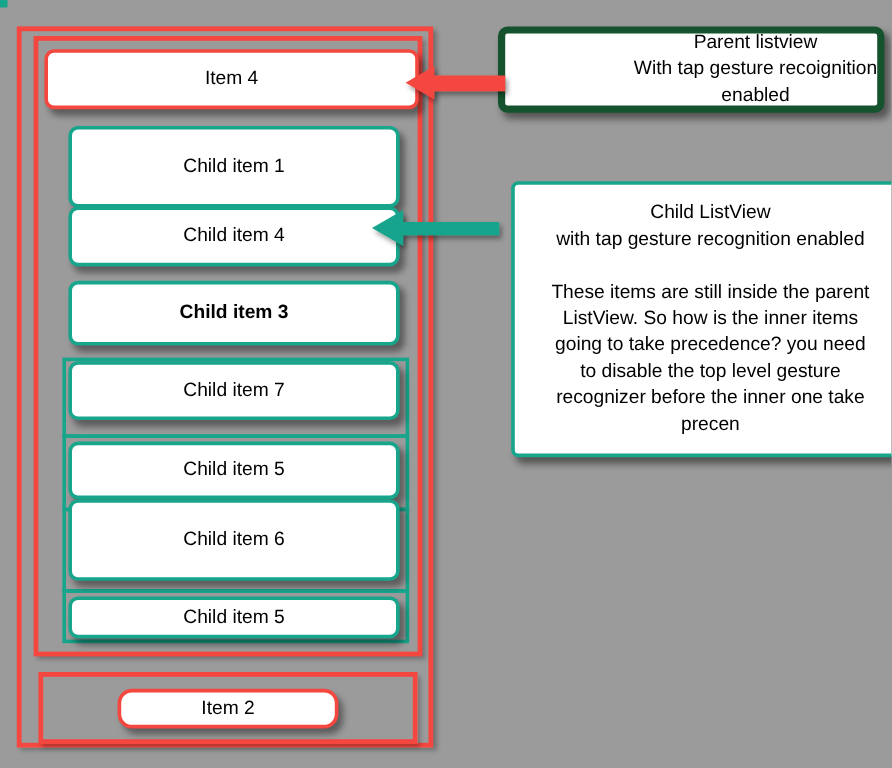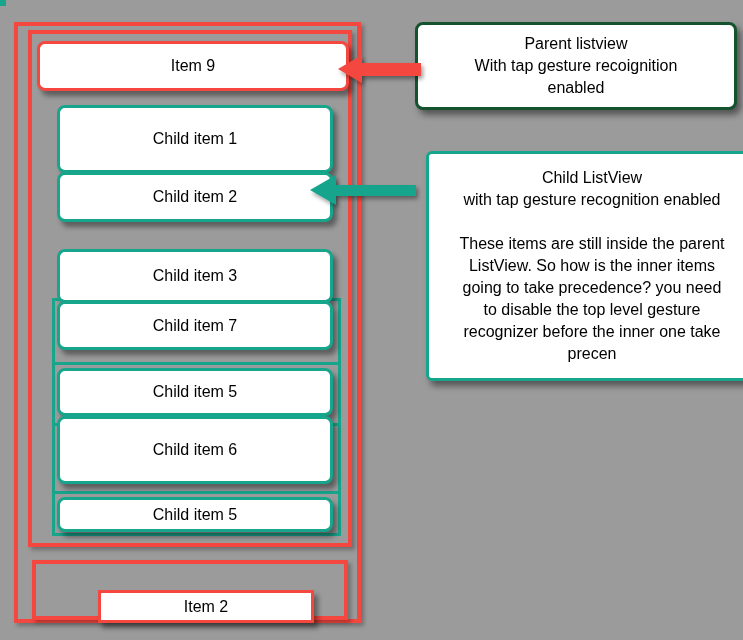--- a/index.html
+++ b/index.html
@@ -16,81 +16,81 @@
   #inner-rect{left:28px;top:30px;width:324px;height:517px;}
   #item2-rect{left:32px;top:560px;width:316px;height:60px;}
 
   
   .item-box{
     background:#fff;display:flex;align-items:center;justify-content:center;
     font-size:16px;box-shadow:4px 5px 5px rgba(0,0,0,0.40);
   }
   .red-item{border:3px solid #f4473f;border-radius:8px;}
   #item1-box{left:37px;top:41px;width:312px;height:50px;}
-  #item2-box{left:98px;top:574px;width:216px;height:33px;border-radius:0;margin-top:16px;}
+  #item2-box{left:98px;top:574px;width:184px;height:33px;border-radius:12px;}
 
   
   .cell{border:3px solid #17a58c;background:transparent;}
   .cell:nth-of-type(1){left:52px;top:101px;width:289px;height:65px;}
   .cell:nth-of-type(2){left:52px;top:163px;width:289px;height:68px;}
   .cell:nth-of-type(3){left:52px;top:228px;width:289px;height:73px;}
   .cell:nth-of-type(4){left:52px;top:298px;width:289px;height:67px;}
   .cell:nth-of-type(5){left:52px;top:362px;width:289px;height:64px;}
   .cell:nth-of-type(6){left:52px;top:423px;width:289px;height:71px;}
   .cell:nth-of-type(7){left:52px;top:491px;width:289px;height:45px;}
 
   .teal-item{border:3px solid #17a58c;border-radius:8px;}
   .cbox{left:57px;width:276px;}
   #cbox1{top:105px;height:68px;}
   #cbox2{top:172px;height:50px;}
-  #cbox3{top:249px;height:54px;}
+  #cbox3{top:234px;height:54px;font-weight:bold;}
   #cbox4{top:301px;height:49px;}
   #cbox5{top:368px;height:48px;}
   #cbox6{top:416px;height:68px;}
   #cbox7{top:497px;height:35px;}
 
   
   .callout{
     background:#fff;display:flex;align-items:center;justify-content:center;
     text-align:center;font-size:16px;line-height:22px;white-space:pre-line;
     box-shadow:4px 5px 6px rgba(0,0,0,0.45);
   }
-  #parent-callout{left:415px;top:22px;width:322px;height:88px;
-    border:3px solid #14532d;border-radius:8px;}
+  #parent-callout{left:415px;top:22px;width:322px;height:72px;
+    border:6px solid #14532d;border-radius:8px;justify-content:flex-end;}
   #child-callout{left:426px;top:151px;width:332px;height:230px;
     border:3px solid #17a58c;border-radius:6px;}
 
   
   #arrow-layer{left:0;top:0;width:743px;height:640px;pointer-events:none;}
 </style>
 </head>
 <body>
 
 <div id="canvas">
 
   <div class="abs outline-red" id="outer-rect"></div>
   <div class="abs outline-red" id="inner-rect"></div>
 
   <div class="abs item-box red-item" id="item1-box">
-    <span>Item 9</span>
+    <span>Item 4</span>
   </div>
 
   <div class="abs cell"></div>
   <div class="abs cell"></div>
   <div class="abs cell"></div>
   <div class="abs cell"></div>
   <div class="abs cell"></div>
   <div class="abs cell"></div>
   <div class="abs cell"></div>
 
   <div class="abs item-box teal-item cbox" id="cbox1">
     <span>Child item 1</span>
   </div>
   <div class="abs item-box teal-item cbox" id="cbox2">
-    <span>Child item 2</span>
+    <span>Child item 4</span>
   </div>
   <div class="abs item-box teal-item cbox" id="cbox3">
     <span>Child item 3</span>
   </div>
   <div class="abs item-box teal-item cbox" id="cbox4">
     <span>Child item 7</span>
   </div>
   <div class="abs item-box teal-item cbox" id="cbox5">
     <span>Child item 5</span>
   </div>

